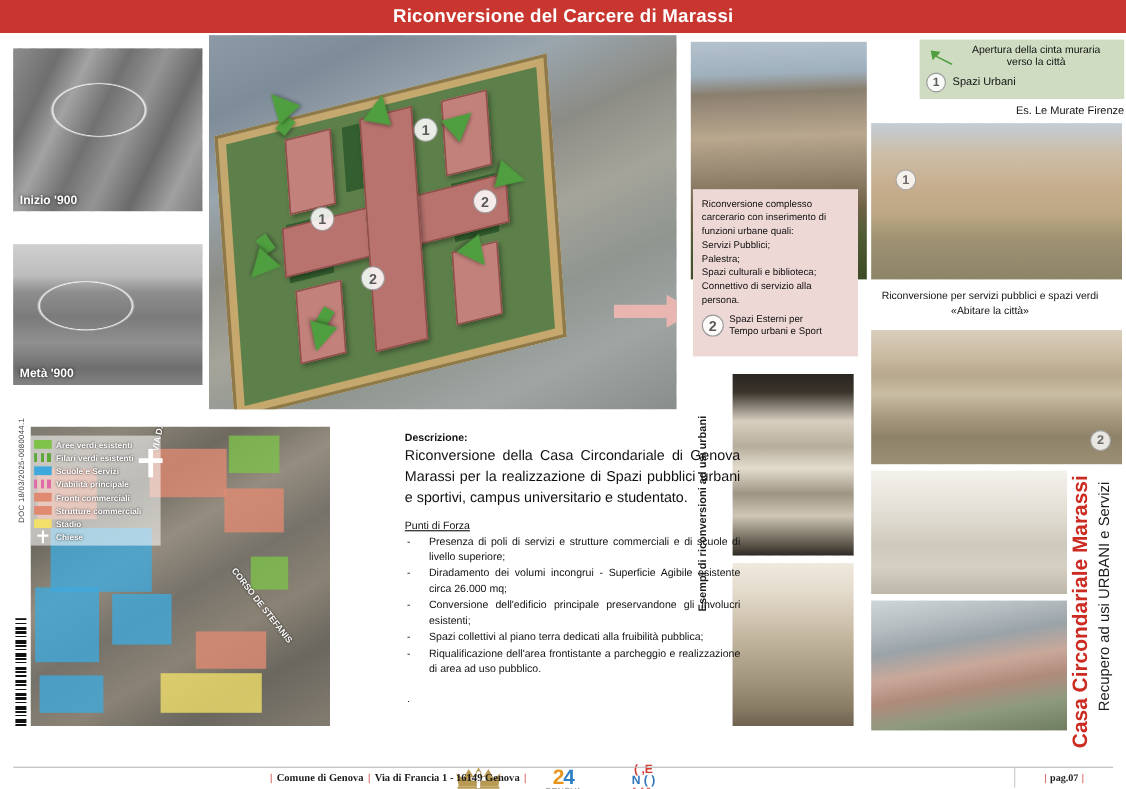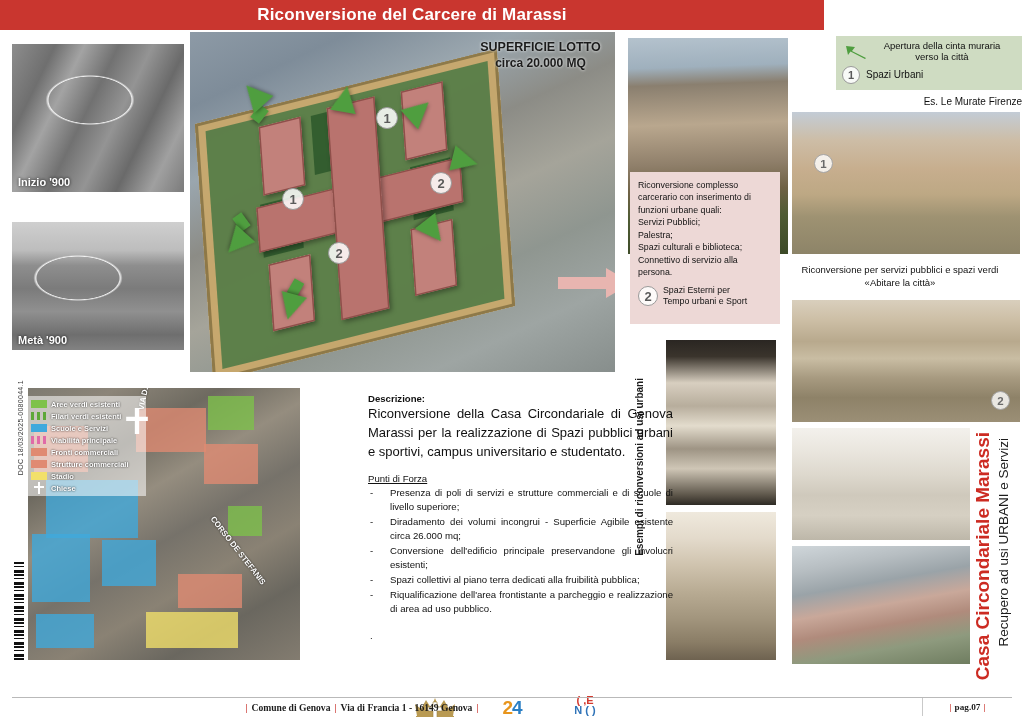--- a/index.html
+++ b/index.html
@@ -6,21 +6,21 @@
   body {
     width: 1024px; height: 717px;
     background: #ffffff;
     font-family: "Liberation Sans", sans-serif;
     overflow: hidden;
     position: relative;
   }
 
   
   .header-banner {
-    position: absolute; left: 0; top: 0; width: 824px; height: 30px;
+    position: absolute; left: 0; top: 0; width: 1024px; height: 30px;
     background: #c9362f;
     display: flex; align-items: center; justify-content: center;
   }
   .header-title {
     color: #ffffff; font-size: 17px; font-weight: bold;
     letter-spacing: .2px;
   }
 
   
   .photo { position: absolute; overflow: hidden; background: #9a9a9a; }
@@ -333,24 +333,20 @@
     <div class="wing b2"></div>
     <div class="wing b3"></div>
     <div class="wing b4"></div>
     <div class="court c1"></div>
     <div class="court c2"></div>
     <div class="court c3"></div>
     <div class="wing h"></div>
     <div class="wing v"></div>
   </div>
 
-  <div class="sup-lotto">
-    <div>SUPERFICIE LOTTO</div>
-    <div class="sub">circa 20.000 MQ</div>
-  </div>
 
   <div class="gtail" style="left:64px;  top:74px;  transform:rotate(38deg);"></div>
   <div class="garrow" style="left:52px; top:50px;  transform:rotate(-42deg);"></div>
   <div class="gtail" style="left:46px;  top:182px; transform:rotate(-36deg);"></div>
   <div class="garrow" style="left:34px; top:198px; transform:rotate(-138deg);"></div>
   <div class="gtail" style="left:100px; top:248px; transform:rotate(30deg);"></div>
   <div class="garrow" style="left:88px;  top:262px; transform:rotate(195deg);"></div>
   <div class="garrow" style="left:142px; top:54px;  transform:rotate(10deg);"></div>
   <div class="garrow" style="left:216px; top:66px;  transform:rotate(48deg);"></div>
   <div class="garrow" style="left:262px; top:116px; transform:rotate(104deg);"></div>

